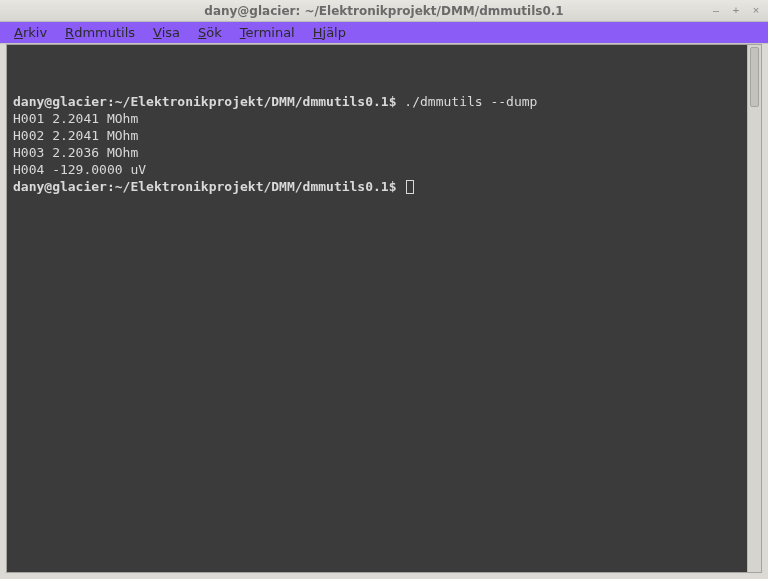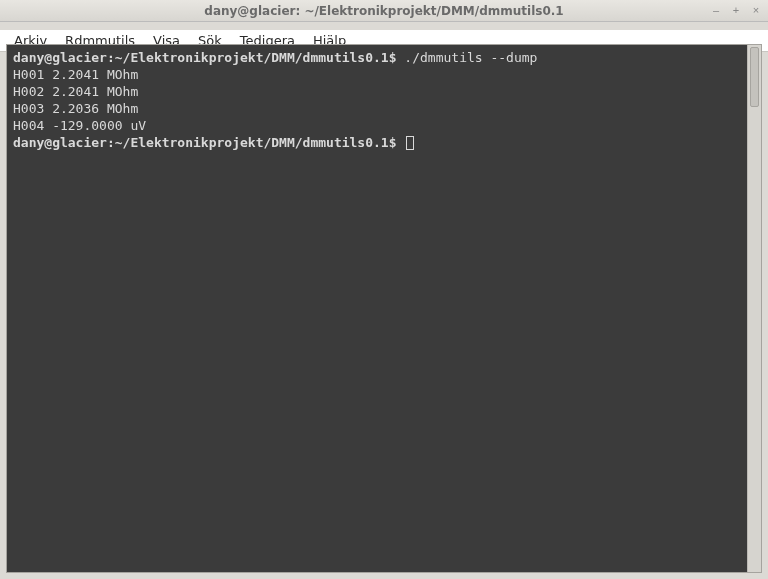--- a/index.html
+++ b/index.html
@@ -43,27 +43,26 @@
       display: flex;
       align-items: center;
       justify-content: center;
       color: #888;
       font-size: 11px;
       cursor: pointer;
       font-family: sans-serif;
     }
     .menubar {
       height: 22px;
-      background: #ffffff;
+      background: #8b5cf6;
       display: flex;
       align-items: center;
       padding: 0 8px;
       gap: 6px;
       border-bottom: 1px solid #c8c6c1;
-      margin-top: 8px;
     }
     .menu-item {
       padding: 2px 6px;
       color: #2b2b2b;
       cursor: pointer;
       font-size: 13px;
     }
     .mnemonic {
       text-decoration: underline;
     }
@@ -79,20 +78,21 @@
     }
     .terminal {
       flex: 1;
       padding: 4px 6px;
       font-family: "DejaVu Sans Mono", "Liberation Mono", monospace;
       font-size: 13px;
       line-height: 17px;
       color: #d9d9d9;
       white-space: pre;
       overflow: hidden;
+      margin-top: 44px;
     }
     .prompt {
       color: #d9d9d9;
       font-weight: bold;
     }
     .cursor {
       display: inline-block;
       width: 8px;
       height: 14px;
       border: 1px solid #d9d9d9;
@@ -126,21 +126,21 @@
     <div class="wc">+</div>
     <div class="wc">×</div>
   </div>
 </div>
 
 <div class="menubar">
   <div class="menu-item"><span></span><span class="mnemonic">A</span><span>rkiv</span></div>
   <div class="menu-item"><span></span><span class="mnemonic">R</span><span>dmmutils</span></div>
   <div class="menu-item"><span></span><span class="mnemonic">V</span><span>isa</span></div>
   <div class="menu-item"><span></span><span class="mnemonic">S</span><span>ök</span></div>
-  <div class="menu-item"><span></span><span class="mnemonic">T</span><span>edigera</span></div>
+  <div class="menu-item"><span></span><span class="mnemonic">T</span><span>erminal</span></div>
   <div class="menu-item"><span></span><span class="mnemonic">H</span><span>jälp</span></div>
 </div>
 
 <div class="terminal-frame">
   <div class="terminal"><span class="prompt">dany@glacier:~/Elektronikprojekt/DMM/dmmutils0.1$</span><span> ./dmmutils --dump</span>
 <span>H001 2.2041 MOhm</span>
 <span>H002 2.2041 MOhm</span>
 <span>H003 2.2036 MOhm</span>
 <span>H004 -129.0000 uV</span>
 <span class="prompt">dany@glacier:~/Elektronikprojekt/DMM/dmmutils0.1$</span> <span class="cursor"></span></div>

